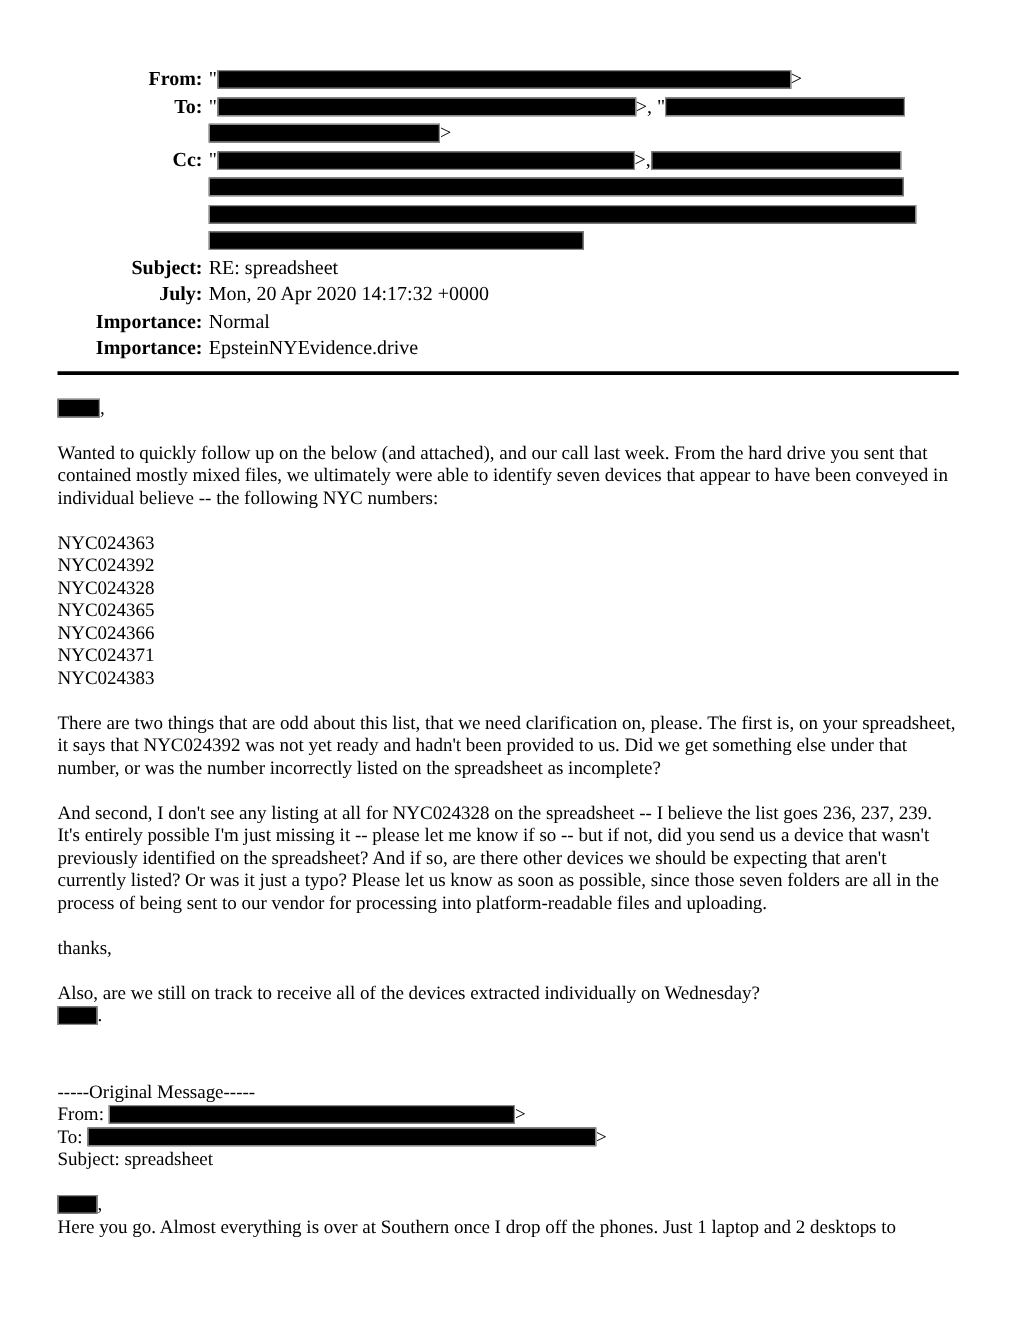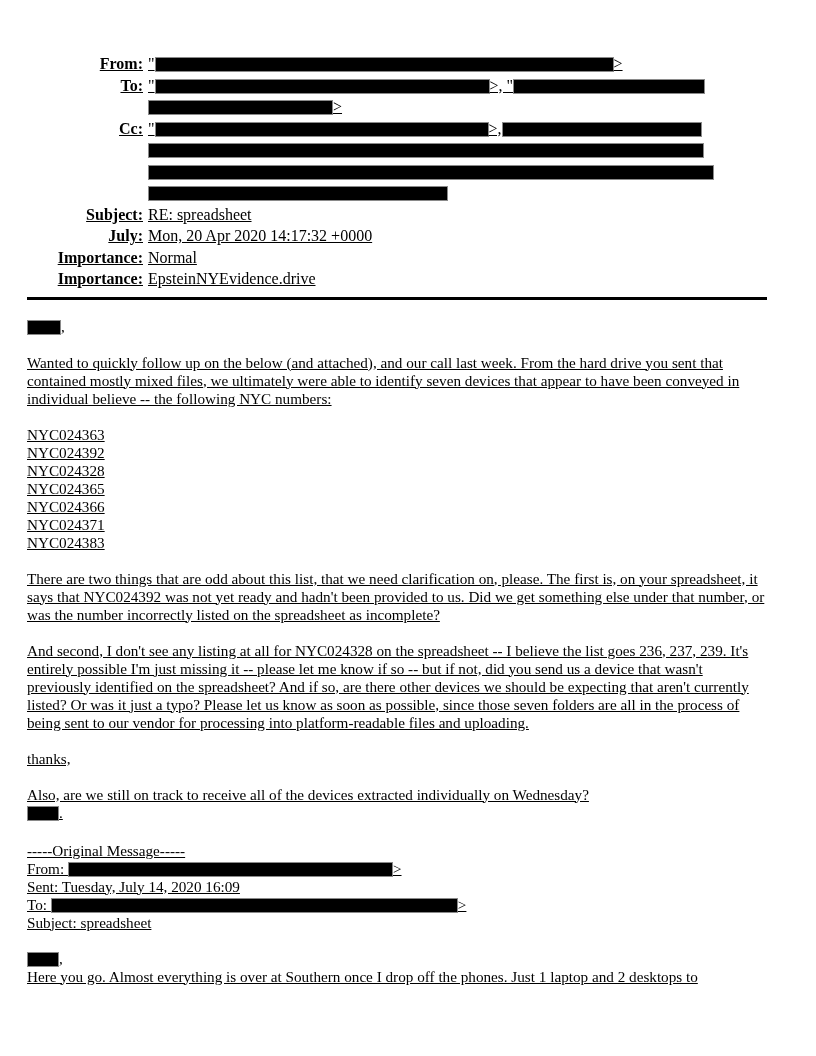--- a/index.html
+++ b/index.html
@@ -1,36 +1,36 @@
 <!DOCTYPE html>
 <html><head>
 <meta charset="utf-8">
 <style>
   html, body { margin:0; padding:0; background:#ffffff; }
   .page {
     width:816px; height:1056px; box-sizing:border-box;
-    padding:53px 49px 0 27px;
+    padding:53px 49px 0 46px;
     background:#ffffff; color:#000000;
     font-family:"Liberation Serif","DejaVu Serif",serif;
-    overflow:hidden; position:relative;text-decoration:underline;
+    overflow:hidden; position:relative;
   }
   
   .email-header {
     display:grid; grid-template-columns:116px 1fr; column-gap:5px;
     font-size:16px; line-height:21.5px;
   }
   .hdr-label { text-align:right; font-weight:bold; white-space:nowrap; }
   .hdr-value { text-align:left; }
   .hdr-line  { min-height:21.5px; }
   .rule { height:3px; background:#000; margin-top:7px; }
   
   .email-body { font-size:15.2px; line-height:18px; }
   .email-body p { margin:18px 0 0 0; }
   .email-body p.tight { margin-top:0; }
-  .email-body p.sep { margin-top:20px; }
+  .email-body p.sep { margin-top:43px; }
   .list { margin-top:18px; }
   .list div { line-height:18px; }
   
   .redact {
     display:inline-block; height:15px; background:#000;
     vertical-align:-3px; box-sizing:border-box;
     border:1px solid #8a8a8a;
   }
 </style>
 </head>
@@ -89,21 +89,20 @@
       </div>
     <p>There are two things that are odd about this list, that we need clarification on, please. The first is, on your spreadsheet, it says that NYC024392 was not yet ready and hadn't been provided to us. Did we get something else under that number, or was the number incorrectly listed on the spreadsheet as incomplete?</p>
     <p>And second, I don't see any listing at all for NYC024328 on the spreadsheet -- I believe the list goes 236, 237, 239. It's entirely possible I'm just missing it -- please let me know if so -- but if not, did you send us a device that wasn't previously identified on the spreadsheet? And if so, are there other devices we should be expecting that aren't currently listed? Or was it just a typo? Please let us know as soon as possible, since those seven folders are all in the process of being sent to our vendor for processing into platform-readable files and uploading.</p>
     <p>thanks,</p>
     <p>Also, are we still on track to receive all of the devices extracted individually on Wednesday?</p>
     <p class="tight"><span class="redact" style="width: 32px;"></span>.</p>
 
     <div>
       <p class="sep">-----Original Message-----</p>
       <p class="tight">From: <span class="redact" style="width: 325px;"></span>&gt;</p>
-      <p class="tight">Sent: Tuesday, July 14, 2020 16:09</p>
       <p class="tight">To: <span class="redact" style="width: 407px;"></span>&gt;</p>
       <p class="tight">Subject: spreadsheet</p>
       <p><span class="redact" style="width: 32px;"></span>,</p>
       <p class="tight">Here you go. Almost everything is over at Southern once I drop off the phones. Just 1 laptop and 2 desktops to</p>
     </div>
   </div>
 
 </div>
 
 </body></html>

